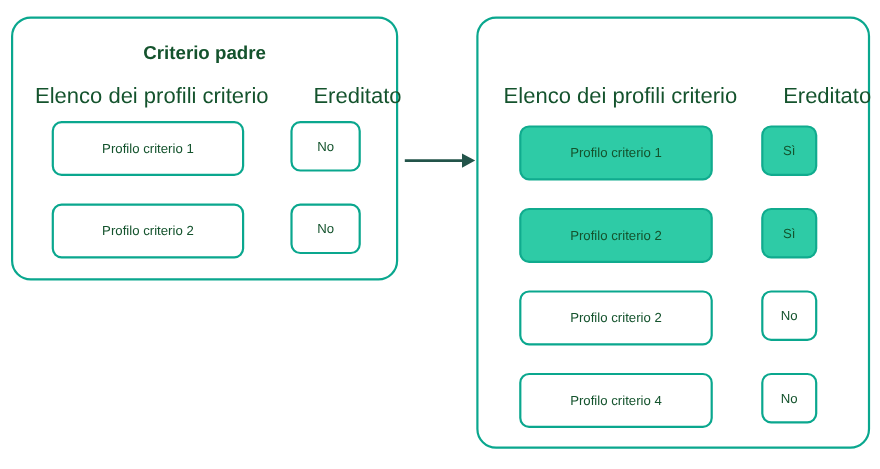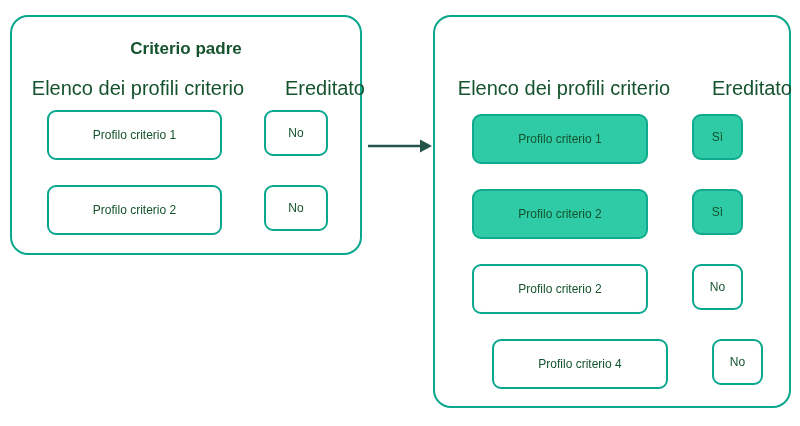--- a/index.html
+++ b/index.html
@@ -45,21 +45,21 @@
   .panel-child .flag-box { left:257px; width:51px; }
 
   .highlight { background:#2ecba6; border-color:#10ab8e; }
 
   
   .panel-parent .row-0 { top:93px; }
   .panel-parent .row-1 { top:168px; }
   .panel-child  .row-0 { top:97px; }
   .panel-child  .row-1 { top:172px; }
   .panel-child  .row-2 { top:247px; }
-  .panel-child  .row-3 { top:322px;margin-left:20px; }
+  .panel-child  .row-3 { top:322px; }
 
   .arrow { position:absolute; left:364px; top:134px; width:72px; height:24px; }
 </style>
 </head>
 <body>
 
 <div class="canvas">
 
   <div class="panel panel-parent">
     <div class="panel-title">Criterio padre</div>

